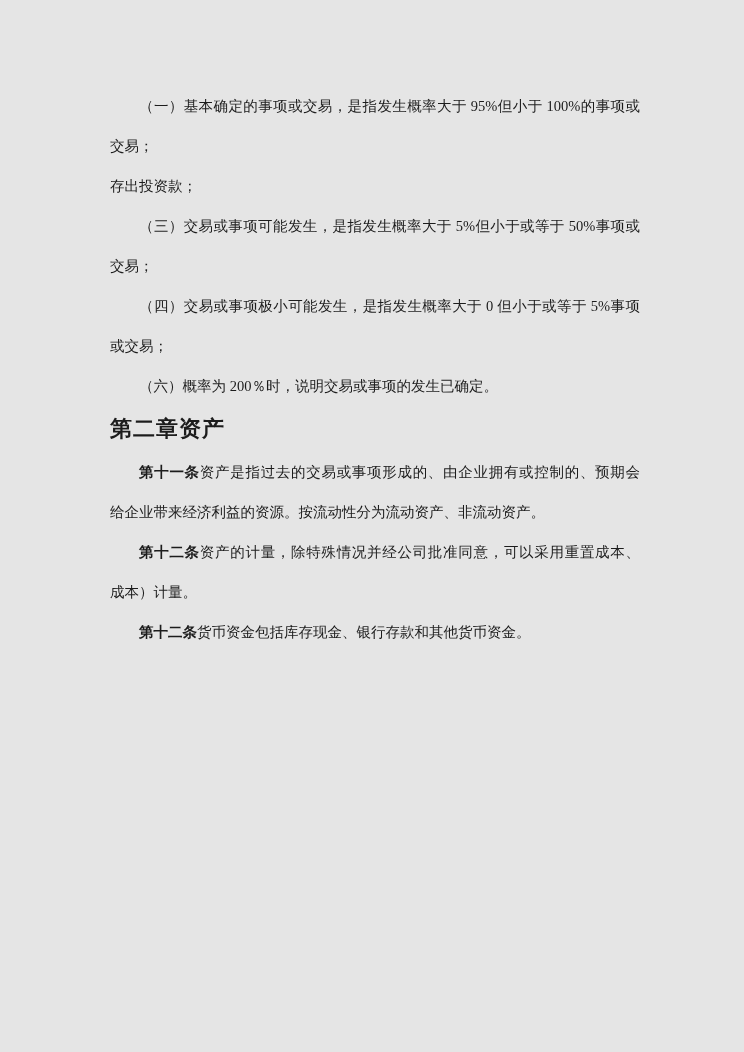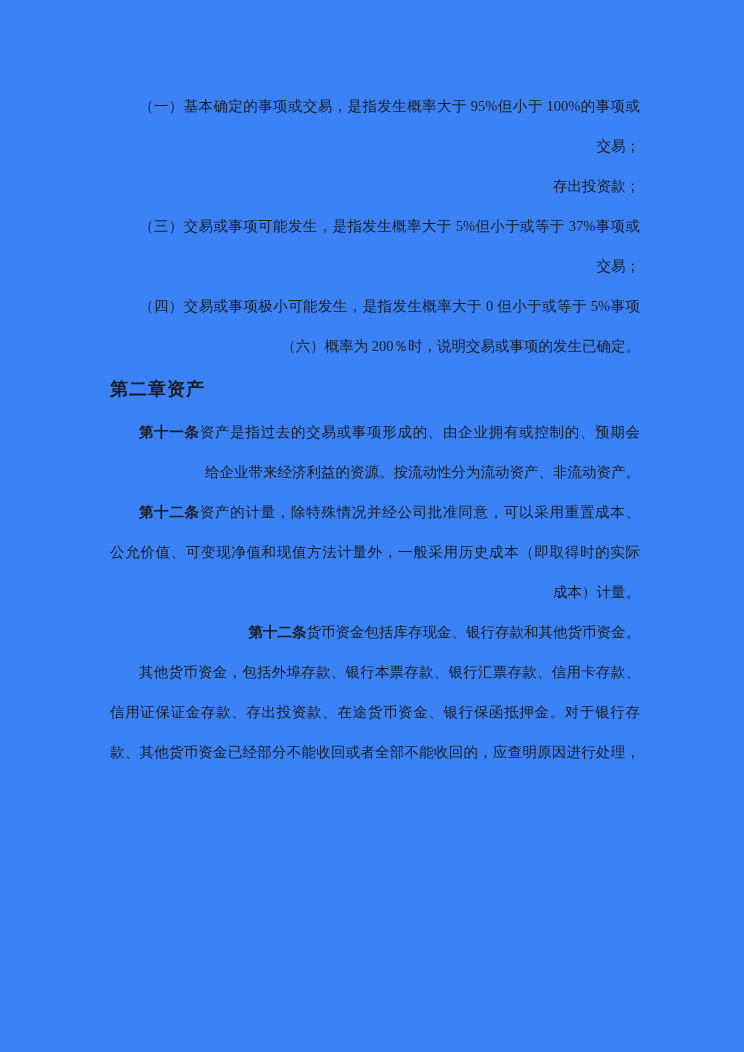--- a/index.html
+++ b/index.html
@@ -4,91 +4,86 @@
 <style>
   html, body {
     margin: 0;
     padding: 0;
     background: #ffffff;
   }
   .page {
     position: relative;
     width: 744px;
     height: 1052px;
-    background: #3b82f6;
+    background: #e5e5e5;
     overflow: hidden;
     font-family: "Liberation Serif", "DejaVu Serif", serif;
     color: #1c1c1c;
   }
   .content {
     position: absolute;
     left: 110px;
     top: 86px;
     width: 530px;
   }
   .para { margin: 0; padding: 0; }
   .line {
     font-size: 14.5px;
     line-height: 40px;
     height: 40px;
     white-space: nowrap;
-    text-align: right;
+    text-align: left;
     overflow: visible;
   }
   .line.indent { text-indent: 29px; }
   .line.fill {
     white-space: normal;
     text-align: justify;
     text-align-last: justify;
   }
   .seg { font-weight: normal; }
   .seg.bold { font-weight: 700; }
   .chapter-heading {
-    font-size: 18px;
+    font-size: 22px;
     font-weight: 700;
     line-height: 46px;
     height: 46px;
     white-space: nowrap;
     letter-spacing: 1px;
   }
 </style>
 </head>
 <body>
 
 <div class="page">
   <div class="content" id="doc-content">
       <div class="para">
         <div class="line indent fill"><span class="seg">（一）基本确定的事项或交易，是指发生概率大于 95%但小于 100%的事项或</span></div>
         <div class="line"><span class="seg">交易；</span></div>
       </div>
       <div class="para">
         <div class="line"><span class="seg">存出投资款；</span></div>
       </div>
       <div class="para">
-        <div class="line indent fill"><span class="seg">（三）交易或事项可能发生，是指发生概率大于 5%但小于或等于 37%事项或</span></div>
+        <div class="line indent fill"><span class="seg">（三）交易或事项可能发生，是指发生概率大于 5%但小于或等于 50%事项或</span></div>
         <div class="line"><span class="seg">交易；</span></div>
       </div>
       <div class="para">
         <div class="line indent fill"><span class="seg">（四）交易或事项极小可能发生，是指发生概率大于 0 但小于或等于 5%事项</span></div>
+        <div class="line"><span class="seg">或交易；</span></div>
       </div>
       <div class="para">
         <div class="line indent"><span class="seg">（六）概率为 200％时，说明交易或事项的发生已确定。</span></div>
       </div>
       <div class="chapter-heading">第二章资产</div>
       <div class="para">
         <div class="line indent fill"><span class="seg bold">第十一条</span><span class="seg">资产是指过去的交易或事项形成的、由企业拥有或控制的、预期会</span></div>
         <div class="line"><span class="seg">给企业带来经济利益的资源。按流动性分为流动资产、非流动资产。</span></div>
       </div>
       <div class="para">
         <div class="line indent fill"><span class="seg bold">第十二条</span><span class="seg">资产的计量，除特殊情况并经公司批准同意，可以采用重置成本、</span></div>
-        <div class="line fill"><span class="seg">公允价值、可变现净值和现值方法计量外，一般采用历史成本（即取得时的实际</span></div>
         <div class="line"><span class="seg">成本）计量。</span></div>
       </div>
       <div class="para">
         <div class="line indent"><span class="seg bold">第十二条</span><span class="seg">货币资金包括库存现金、银行存款和其他货币资金。</span></div>
       </div>
-      <div class="para">
-        <div class="line indent fill"><span class="seg">其他货币资金，包括外埠存款、银行本票存款、银行汇票存款、信用卡存款、</span></div>
-        <div class="line fill"><span class="seg">信用证保证金存款、存出投资款、在途货币资金、银行保函抵押金。对于银行存</span></div>
-        <div class="line fill"><span class="seg">款、其他货币资金已经部分不能收回或者全部不能收回的，应查明原因进行处理，</span></div>
-      </div>
     </div>
 </div>
 
 </body></html>

